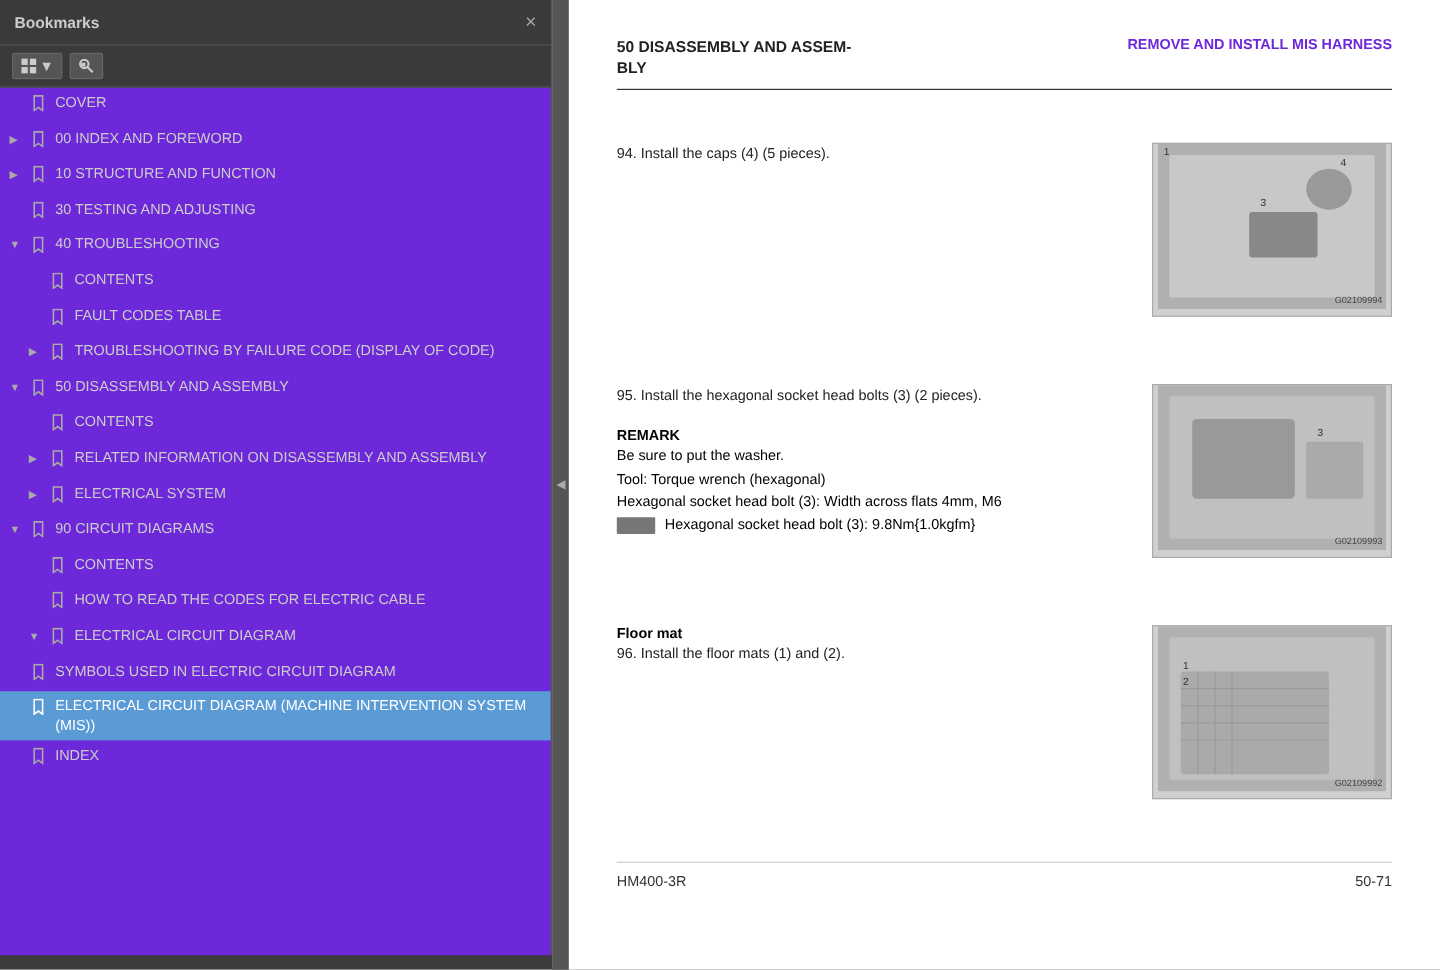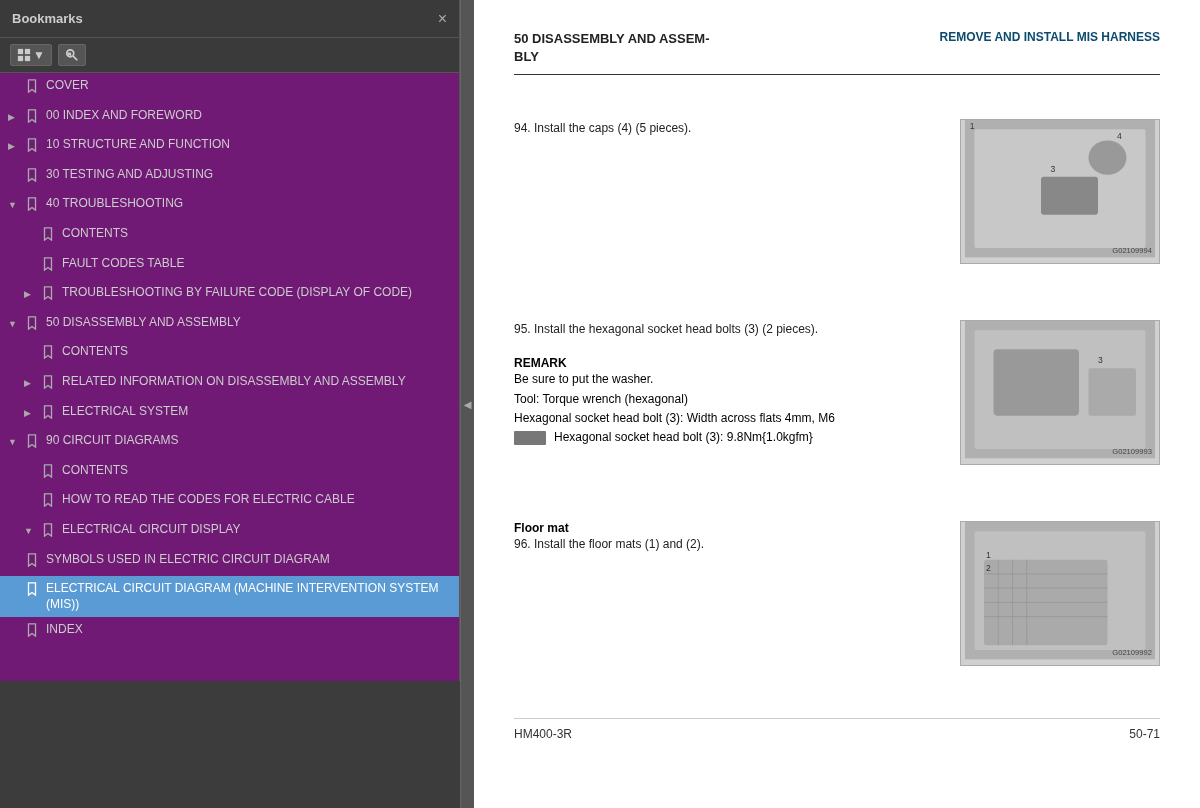--- a/index.html
+++ b/index.html
@@ -2,25 +2,25 @@
 <html><head>
   <meta charset="utf-8">
   <style>
     * { box-sizing: border-box; margin: 0; padding: 0; }
     body { font-family: Arial, sans-serif; background: #3c3c3c; display: flex; height: 808px; overflow: hidden; }
 
     
     #sidebar {
       width: 460px;
       min-width: 460px;
-      background: #701a75;
+      background: #6d28d9;
       color: #ddd;
       display: flex;
       flex-direction: column;
-      height: 681px;
+      height: 796px;
       border-right: 1px solid #555;
     }
 
     .sidebar-header {
       display: flex;
       align-items: center;
       justify-content: space-between;
       padding: 8px 12px;
       background: #3a3a3a;
       border-bottom: 1px solid #555;
@@ -128,21 +128,21 @@
     .doc-header {
       display: flex;
       justify-content: space-between;
       align-items: flex-start;
       margin-bottom: 13px;
       border-bottom: 1px solid #333;
       padding-bottom: 8px;
     }
 
     .doc-header-left { font-size: 13px; font-weight: bold; color: #222; max-width: 320px; line-height: 1.4; }
-    .doc-header-right { font-size: 12px; font-weight: bold; color: #0c4a6e; text-align: left; }
+    .doc-header-right { font-size: 12px; font-weight: bold; color: #6d28d9; text-align: left; }
 
     .step { margin-bottom: 18px; font-size: 12px; color: #222; line-height: 1.5; }
     .step-num { display: inline; }
 
     .remark-block { margin: 8px 0 8px 0; }
     .remark-title { font-weight: bold; font-size: 12px; }
     .remark-line { font-size: 12px; line-height: 1.6; }
 
     .spec-line {
       display: flex;
@@ -396,21 +396,21 @@
         <span class="label">HOW TO READ THE CODES FOR ELECTRIC CABLE</span>
       </div>
 
       <div class="tree-item indent-1">
         <span class="toggle arrow-down">&nbsp;</span>
         <span class="bookmark-icon">
           <svg class="bookmark-svg" viewBox="0 0 12 16" fill="none" stroke="#aaa" stroke-width="1.5">
               <path d="M2 1 h8 v14 l-4-3 -4 3 Z"></path>
             </svg>
         </span>
-        <span class="label">ELECTRICAL CIRCUIT DISPLAY</span>
+        <span class="label">ELECTRICAL CIRCUIT DIAGRAM</span>
       </div>
 
       <div class="tree-item indent-2">
         <span class="toggle">&nbsp;</span>
         <span class="bookmark-icon">
           <svg class="bookmark-svg" viewBox="0 0 12 16" fill="none" stroke="#aaa" stroke-width="1.5">
               <path d="M2 1 h8 v14 l-4-3 -4 3 Z"></path>
             </svg>
         </span>
         <span class="label">SYMBOLS USED IN ELECTRIC CIRCUIT DIAGRAM</span>

